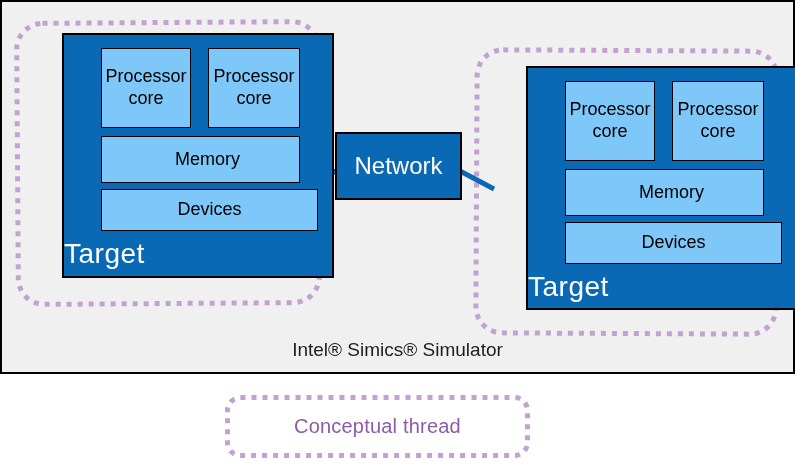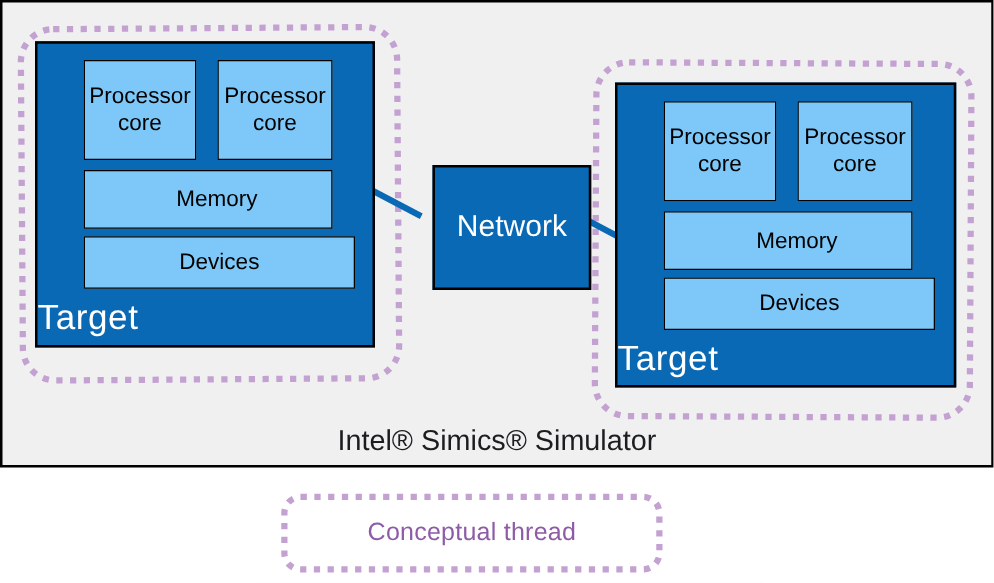--- a/index.html
+++ b/index.html
@@ -50,20 +50,21 @@
     stroke: var(--dark-blue);
     stroke-width: 5;
   }
 
   
   .target {
     position: absolute;
     background: var(--dark-blue);
     border: 2px solid var(--line-black);
     z-index: 2;
+    margin-left: 34px;
   }
   .target-left  { left: 28px;  top: 33px; width: 272px; height: 245px; }
   .target-right { left: 492px; top: 66px; width: 273px; height: 244px; }
 
   .inner-box {
     position: absolute;
     background: var(--light-blue);
     border: 1.5px solid var(--line-black);
     display: flex;
     align-items: center;
@@ -86,40 +87,40 @@
     text-align: left;
     color: #ffffff;
     font-size: 28px;
     font-weight: 400;
     letter-spacing: 0.5px;
   }
 
   
   .network {
     position: absolute;
-    left: 346px; top: 132px;
-    width: 127px; height: 100px;
+    left: 335px; top: 132px;
+    width: 127px; height: 68px;
     background: var(--dark-blue);
     border: 2px solid var(--line-black);
     display: flex;
     align-items: center;
     justify-content: center;
     color: #ffffff;
     font-size: 24px;
     z-index: 2;
   }
 
   
   .simulator-label {
     position: absolute;
     left: 0; top: 339px;
     width: 100%;
     text-align: center;
     color: var(--text-black);
-    font-size: 23px;
+    font-size: 19px;
     z-index: 2;
   }
 
   
   .legend {
     position: absolute;
     left: 225px; top: 395px;
     width: 305px; height: 63px;
     display: flex;
     align-items: center;

